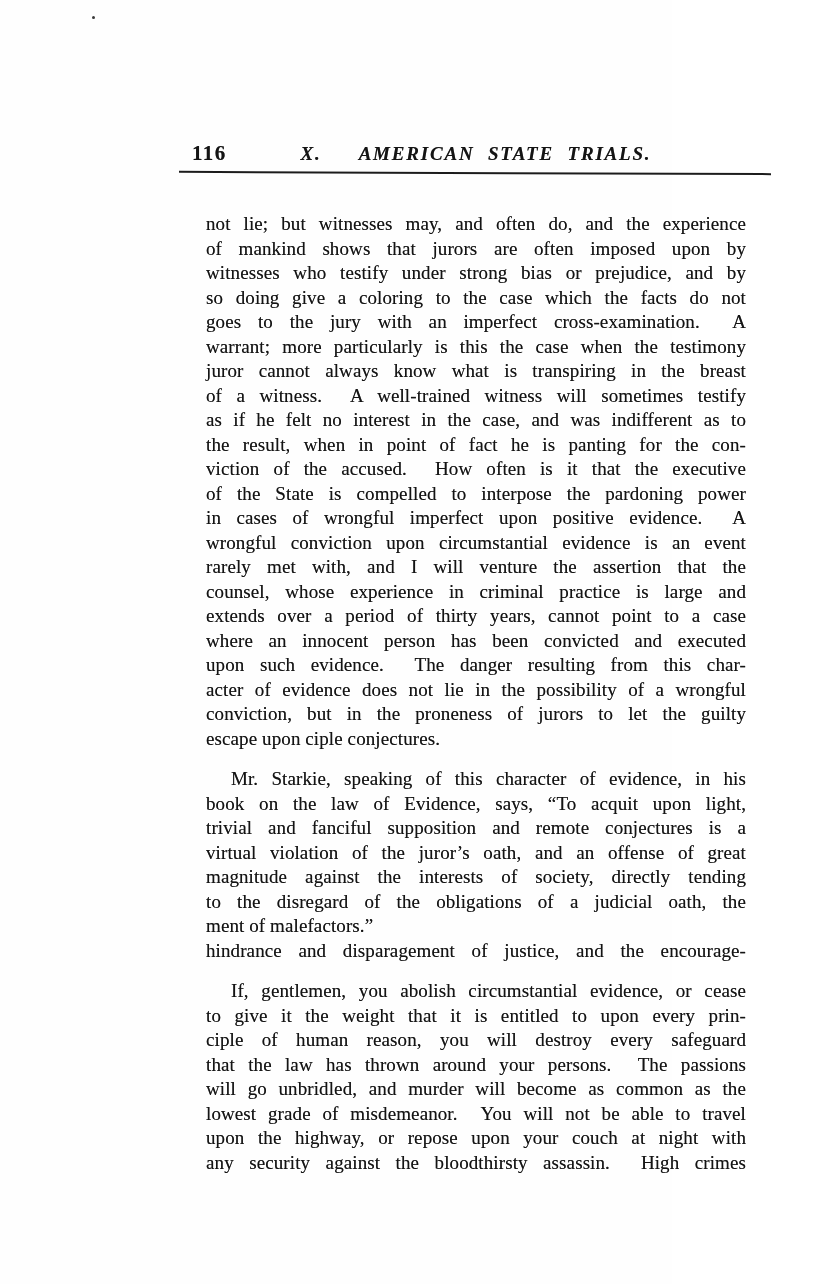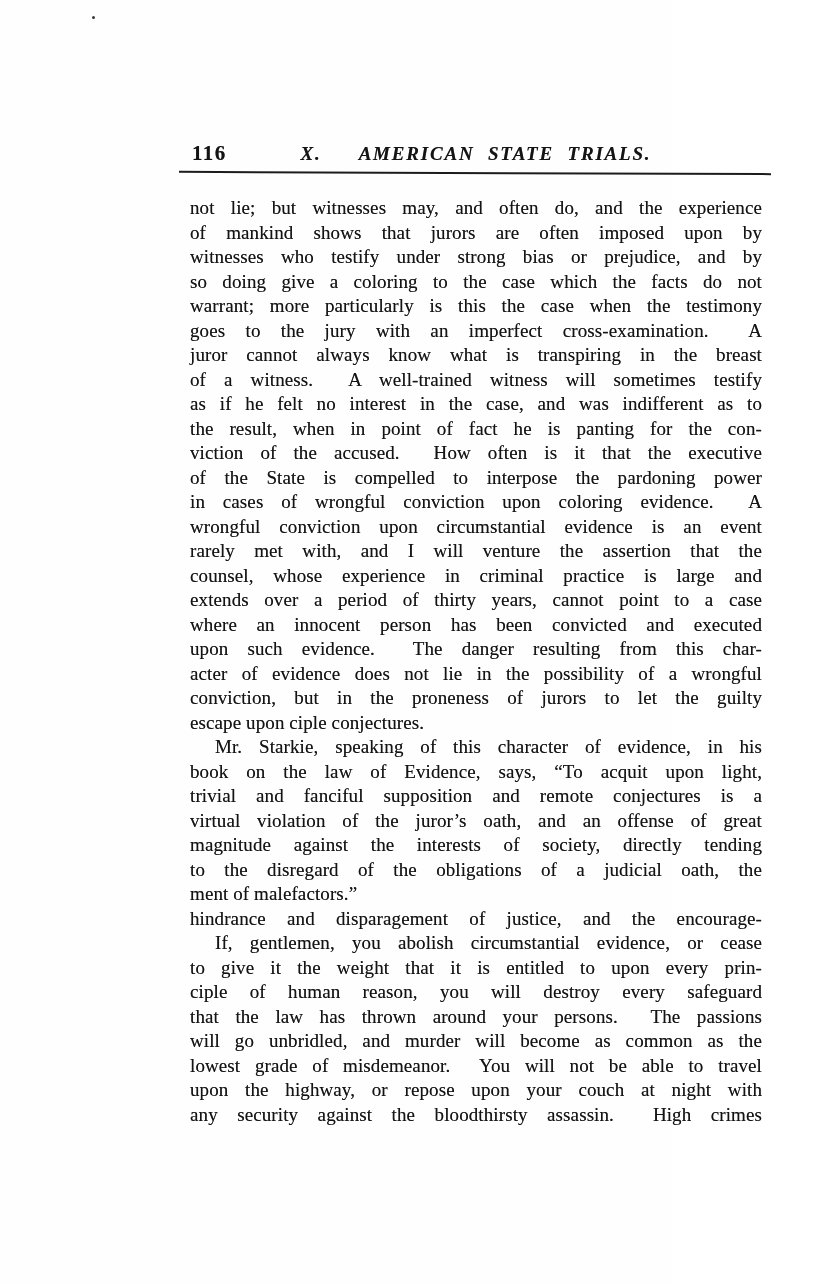--- a/index.html
+++ b/index.html
@@ -76,21 +76,21 @@
     position: absolute;
     left: 190px;
     top: 196px;
     width: 572px;
     font-size: 19px;
     line-height: 24.5px;
     text-shadow: 0 0 0.6px rgba(10,10,10,0.55);
     letter-spacing: 0.1px;
   }
   .paragraph {
-    margin: 0;
+    margin: 16px;
   }
   .line {
     white-space: pre-wrap;
     text-align: justify;
     text-align-last: justify;
     -moz-text-align-last: justify;
   }
   .line.indent {
     text-indent: 25px;
   }
@@ -115,29 +115,29 @@
   </header>
 
   <div class="header-rule"></div>
 
   <main class="body-text">
       <div class="paragraph">
         <div class="line">not lie; but witnesses may, and often do, and the experience</div>
         <div class="line">of mankind shows that jurors are often imposed upon by</div>
         <div class="line">witnesses who testify under strong bias or prejudice, and by</div>
         <div class="line">so doing give a coloring to the case which the facts do not</div>
+        <div class="line">goes to the jury with an imperfect cross-examination.  A</div>
         <div class="line">warrant; more particularly is this the case when the testimony</div>
-        <div class="line">goes to the jury with an imperfect cross-examination.  A</div>
         <div class="line">juror cannot always know what is transpiring in the breast</div>
         <div class="line">of a witness.  A well-trained witness will sometimes testify</div>
         <div class="line">as if he felt no interest in the case, and was indifferent as to</div>
         <div class="line">the result, when in point of fact he is panting for the con-</div>
         <div class="line">viction of the accused.  How often is it that the executive</div>
         <div class="line">of the State is compelled to interpose the pardoning power</div>
-        <div class="line">in cases of wrongful conviction upon coloring evidence.  A</div>
+        <div class="line">in cases of wrongful imperfect upon positive evidence.  A</div>
         <div class="line">wrongful conviction upon circumstantial evidence is an event</div>
         <div class="line">rarely met with, and I will venture the assertion that the</div>
         <div class="line">counsel, whose experience in criminal practice is large and</div>
         <div class="line">extends over a period of thirty years, cannot point to a case</div>
         <div class="line">where an innocent person has been convicted and executed</div>
         <div class="line">upon such evidence.  The danger resulting from this char-</div>
         <div class="line">acter of evidence does not lie in the possibility of a wrongful</div>
         <div class="line">conviction, but in the proneness of jurors to let the guilty</div>
         <div class="line flush">escape upon ciple conjectures.</div>
       </div>

